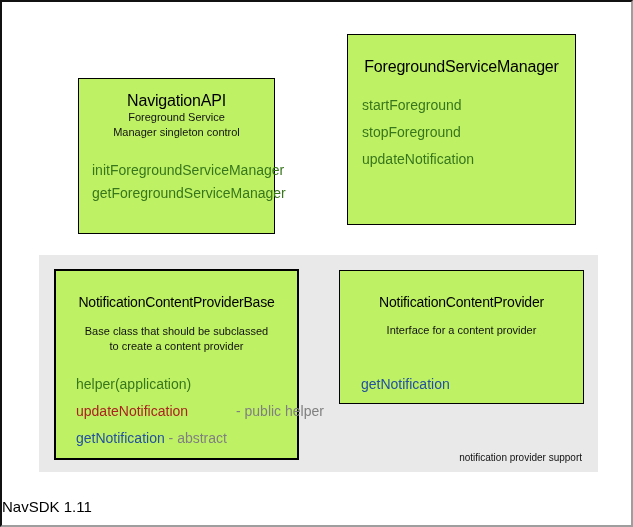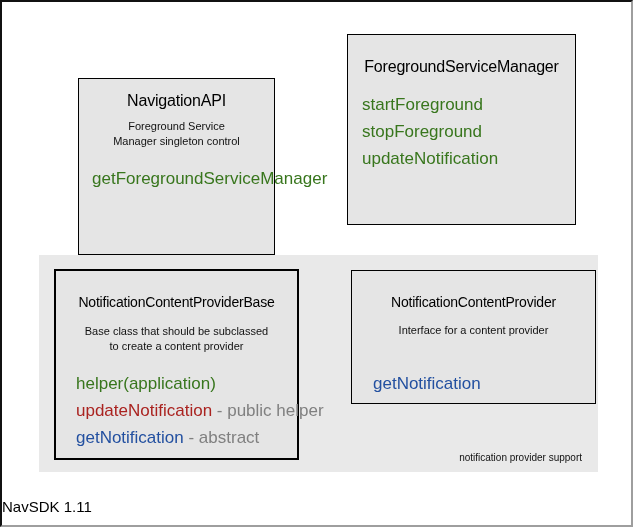--- a/index.html
+++ b/index.html
@@ -13,49 +13,49 @@
     border-left: 2px solid #111111;
     border-right: 2px solid #9e9e9e;
     border-bottom: 2px solid #9e9e9e;
     font-family: "Liberation Sans", sans-serif;
     color: #000;
     overflow: hidden;
   }
   .box {
     position: absolute;
     box-sizing: border-box;
-    background: #e5e5e5;
+    background: #bef264;
     border: 1.5px solid #000000;
   }
   .box-title {
     text-align: center;
     font-size: 16px;
     line-height: 19px;
     letter-spacing: -0.2px;
     color: #000;
     white-space: nowrap;
   }
   .box-title.small { font-size: 14px; }
   .box-desc {
     text-align: center;
     font-size: 11px;
     line-height: 15px;
     white-space: pre-line;
     color: #111;
   }
   .method {
-    font-size: 17px;
+    font-size: 14px;
     line-height: 14px;
     white-space: nowrap;
   }
-  #nav-box   { left: 76px;  top: 76px;  width: 197px; height: 177px; }
+  #nav-box   { left: 76px;  top: 76px;  width: 197px; height: 156px; }
   #nav-box .box-title   { margin-top: 12px; }
-  #nav-box .box-desc    { margin-top: 9px; }
+  #nav-box .box-desc    { }
   #nav-box .methods     { margin-top: 23px; padding-left: 13px; }
-  #nav-box .method + .method { margin-top: 1px; }
+  #nav-box .method + .method { margin-top: 9px; }
 
   #fsm-box   { left: 345px; top: 32px;  width: 229px; height: 191px; }
   #fsm-box .box-title   { margin-top: 22px; }
   #fsm-box .box-desc    { margin-top: 13px; }
   #fsm-box .methods     { margin-top: 22px; padding-left: 14px; }
   #fsm-box .method + .method { margin-top: 13px; }
 
   .panel {
     position: absolute;
     left: 37px; top: 253px;
@@ -68,21 +68,21 @@
     font-size: 10px;
     color: #111;
   }
 
   #ncpb-box  { left: 15px;  top: 14px;  width: 245px; height: 191px; border-width: 2px; }
   #ncpb-box .box-title  { margin-top: 22px; }
   #ncpb-box .box-desc   { margin-top: 12px; }
   #ncpb-box .methods    { margin-top: 23px; padding-left: 20px; }
   #ncpb-box .method + .method { margin-top: 13px; }
 
-  #ncp-box   { left: 312px; top: 15px;  width: 245px; height: 134px; }
+  #ncp-box   { left: 300px; top: 15px;  width: 245px; height: 134px; }
   #ncp-box .box-title   { margin-top: 22px; }
   #ncp-box .box-desc    { margin-top: 11px; }
   #ncp-box .methods     { margin-top: 39px; padding-left: 21px; }
 
   .footer {
     position: absolute;
     left: 0; top: 496px;
     width: 100%;
     text-align: left;
     font-size: 15px;
@@ -92,20 +92,23 @@
 </head>
 <body>
 
 <div class="frame">
 
   <div class="box" id="nav-box">
     <div class="box-title">NavigationAPI</div>
     <div class="box-desc">Foreground Service
 Manager singleton control</div>
     <div class="methods">
+      <div class="method">
+        <span style="color: rgb(56, 118, 29);">initForegroundServiceManager</span>
+      </div>
       <div class="method">
         <span style="color: rgb(56, 118, 29);">getForegroundServiceManager</span>
       </div>
     </div>
   </div>
 
   <div class="box" id="fsm-box">
     <div class="box-title">ForegroundServiceManager</div>
     <div class="methods">
       <div class="method">
@@ -124,21 +127,21 @@
 
     <div class="box" id="ncpb-box">
       <div class="box-title small">NotificationContentProviderBase</div>
       <div class="box-desc">Base class that should be subclassed
 to create a content provider</div>
       <div class="methods">
         <div class="method">
           <span style="color: rgb(56, 118, 29);">helper(application)</span><span style="color: rgb(128, 128, 128);"></span>
         </div>
         <div class="method">
-          <span style="color: rgb(170, 35, 32);">updateNotification</span><span style="color: rgb(128, 128, 128);"> - public helper</span>
+          <span style="color: rgb(170, 35, 32);">updateNotification</span><span style="color: rgb(128, 128, 128); margin-left: 44px;"> - public helper</span>
         </div>
         <div class="method">
           <span style="color: rgb(35, 80, 160);">getNotification</span><span style="color: rgb(128, 128, 128);"> - abstract</span>
         </div>
       </div>
     </div>
 
     <div class="box" id="ncp-box">
       <div class="box-title small">NotificationContentProvider</div>
       <div class="box-desc">Interface for a content provider</div>

